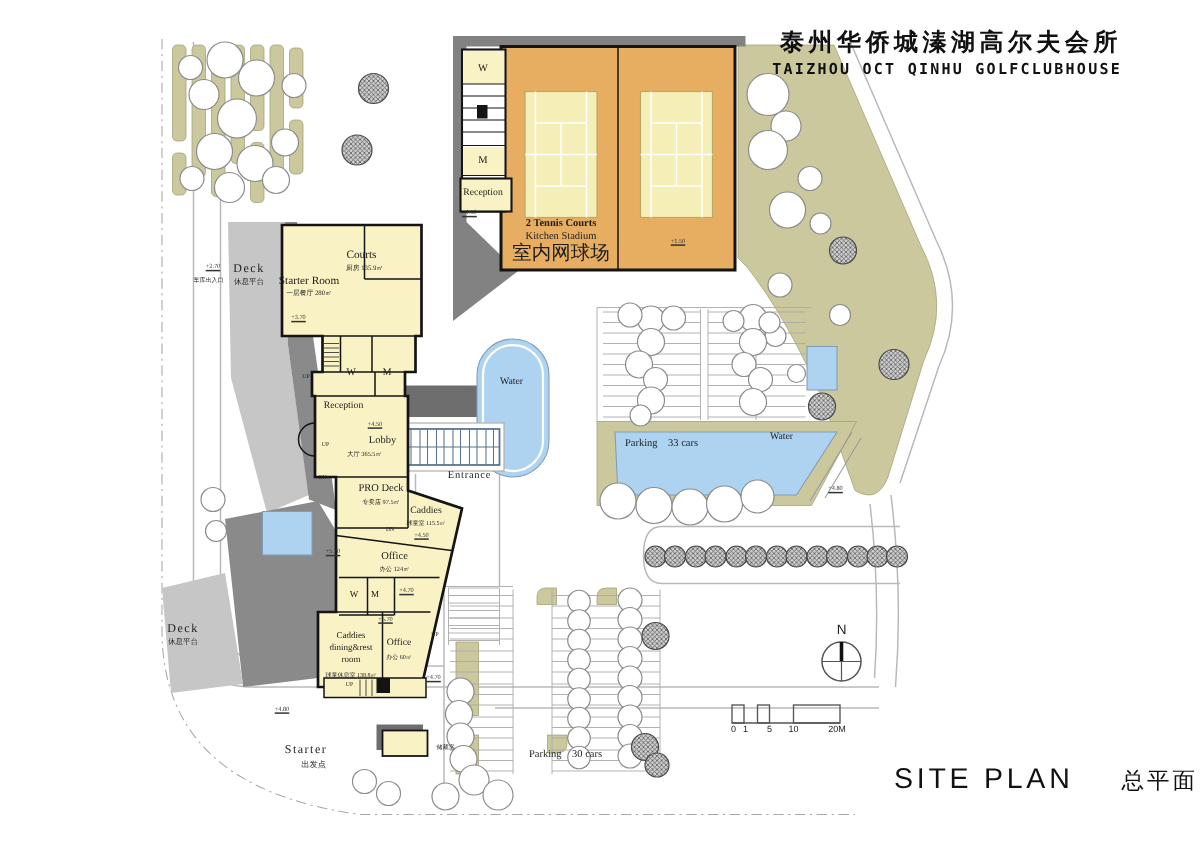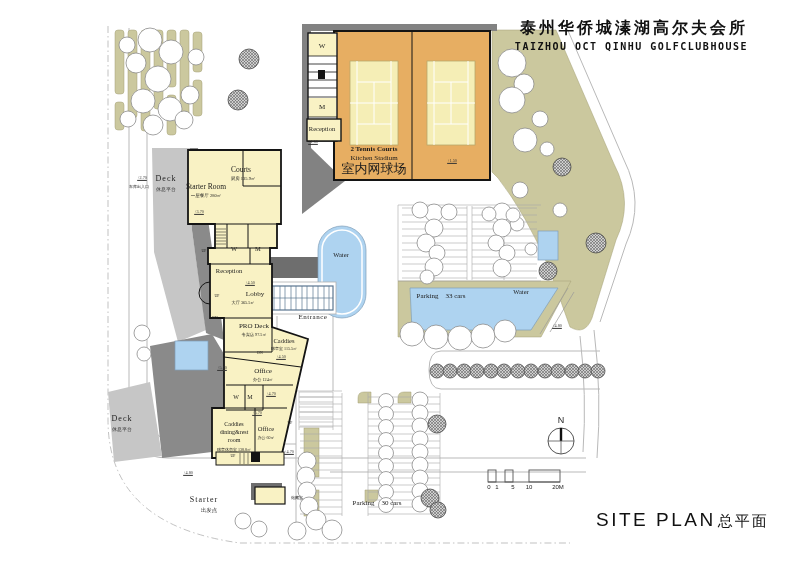--- a/index.html
+++ b/index.html
@@ -8,21 +8,21 @@
   #plan svg{position:absolute;left:0;top:0;}
   .lb{position:absolute;transform:translate(-50%,-50%);font-family:"Liberation Serif",serif;
       color:#1c1c1c;white-space:pre;line-height:1;text-align:center;}
   .sans{font-family:"Liberation Sans",sans-serif;}
   .el{font-size:4.2px;color:#333;text-decoration:underline;}
   .tiny{font-size:3.8px;color:#222;}
   .hdr-cn{position:absolute;right:52px;top:18px;font-size:16px;font-weight:bold;
       letter-spacing:3px;color:#111;font-family:"Liberation Sans",sans-serif;white-space:pre;}
   .hdr-en{position:absolute;right:52px;top:41px;font-size:10px;font-weight:bold;
       letter-spacing:1.5px;color:#111;font-family:"DejaVu Sans Mono",monospace;white-space:pre;}
-  .tb{position:absolute;left:596px;top:509px;display:flex;align-items:baseline;gap:2px;color:#111;text-align:right;}
+  .tb{position:absolute;left:596px;top:509px;display:flex;align-items:baseline;gap:32px;color:#111;text-align:right;}
   .tb .en{font-size:19px;letter-spacing:2.5px;font-family:"Liberation Sans",sans-serif;}
   .tb .cn{font-size:15px;letter-spacing:2px;font-family:"Liberation Sans",sans-serif;}
   
   .road{stroke:#b9b9b9;stroke-width:1;fill:none;}
   .dash{stroke:#a8a8a8;stroke-width:.7;fill:none;stroke-dasharray:7 3 1.5 3;}
   .ol{fill:#cbc89e;stroke:#a39f74;stroke-width:.5;}
   .stall{stroke:#a9a9a9;stroke-width:.6;fill:none;}
   .wall{stroke:#141414;stroke-width:1;fill:none;}
   .bld{fill:#f9f2c4;stroke:#141414;}
   .wt{fill:#aed3f0;stroke:#7f9db8;stroke-width:.7;}

